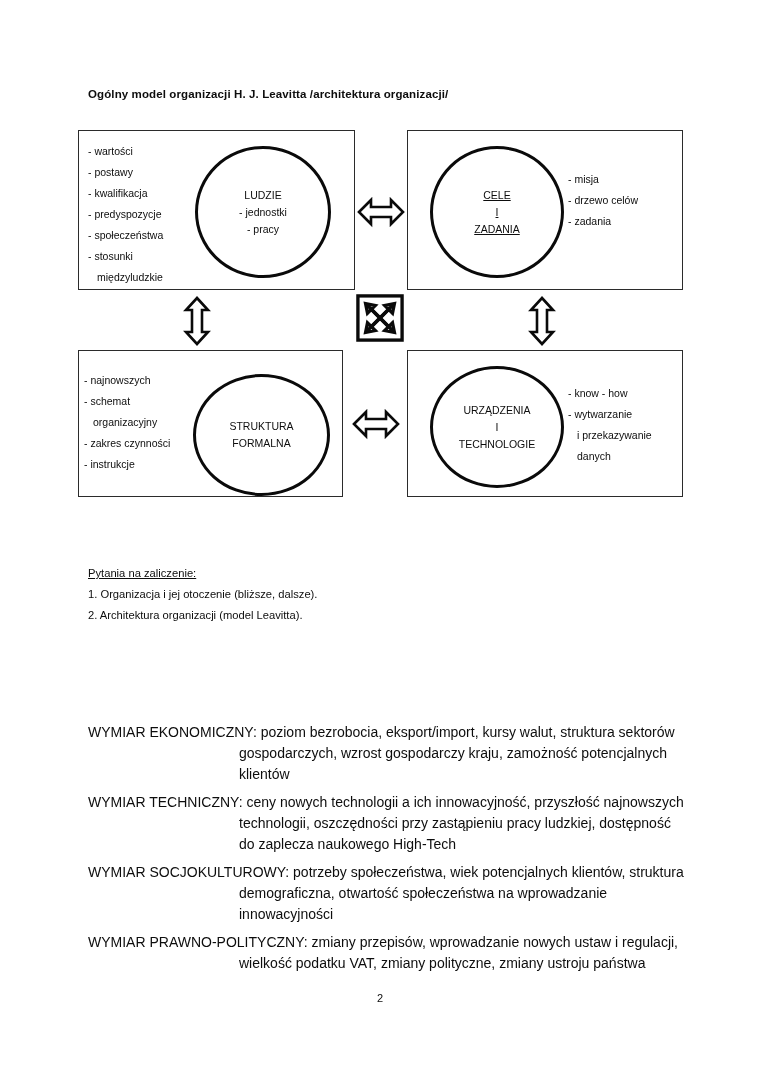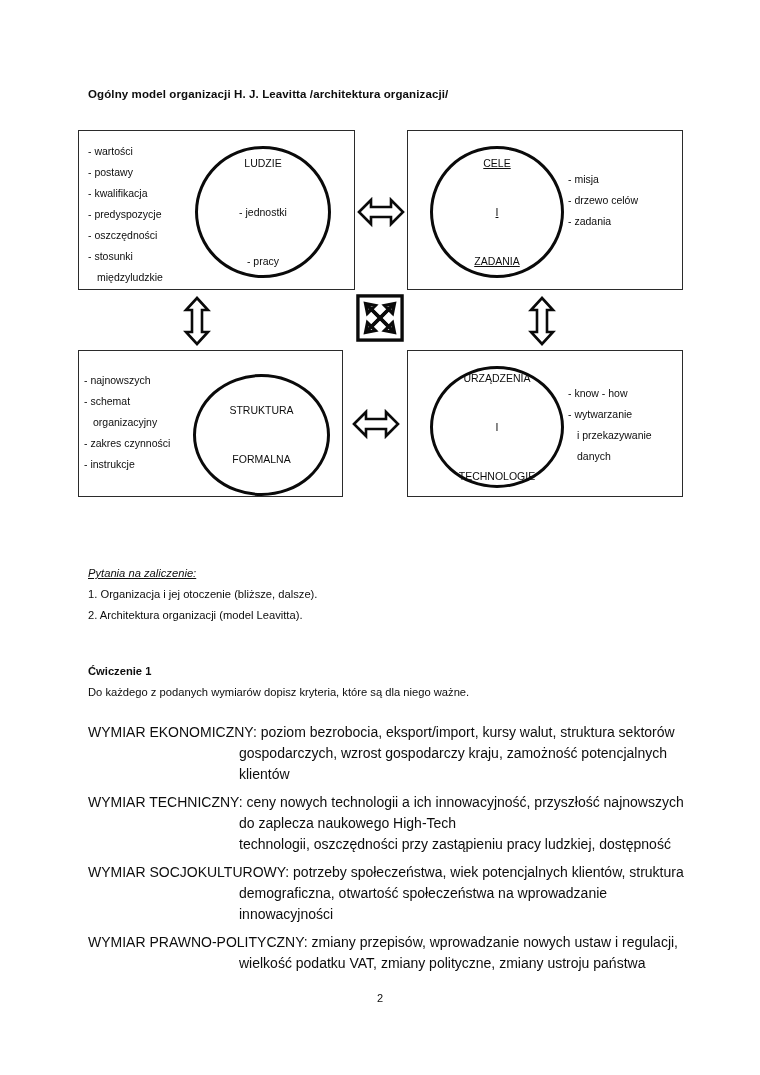--- a/index.html
+++ b/index.html
@@ -60,21 +60,20 @@
   .ellipse {
     position: absolute;
     box-sizing: border-box;
     border: 3px solid #0a0a0a;
     border-radius: 50%;
     background: transparent;
     display: flex;
     flex-direction: column;
     align-items: center;
     justify-content: center;
-    gap: 32px;
   }
   .ellipse .eline {
     font-size: 10.5px;
     line-height: 17px;
     text-align: center;
     white-space: nowrap;
   }
 
   .ell-tl { left: 195px; top: 146px; width: 136px; height: 132px; }
   .ell-tr { left: 430px; top: 146px; width: 134px; height: 132px; text-decoration: underline; }
@@ -109,21 +108,21 @@
   .arr-center { left: 356px; top: 294px; }
 
   
   .tblock {
     position: absolute;
     font-size: 11.2px;
     line-height: 21px;
   }
   .tblock .ln { display: block; white-space: nowrap; }
 
-  .underlined { text-decoration: underline; font-style: italic; }
+  .underlined { text-decoration: underline; }
   .bold { font-weight: bold; }
 
   .sec-pytania { left: 88px; top: 563px; }
   .sec-cwicz   { left: 88px; top: 661px; }
 
   .dim {
     position: absolute;
     font-size: 14px;
     line-height: 21px;
     left: 88px;
@@ -153,21 +152,21 @@
   <div class="doc-title">Ogólny model organizacji H. J. Leavitta /architektura organizacji/</div>
 
   <div class="diagram">
 
     <div class="qbox tl"></div>
     <div class="blist list-tl">
       <span class="bl-item">- wartości</span>
       <span class="bl-item">- postawy</span>
       <span class="bl-item">- kwalifikacja</span>
       <span class="bl-item">- predyspozycje</span>
-      <span class="bl-item">- oszczędności</span>
+      <span class="bl-item">- społeczeństwa</span>
       <span class="bl-item">- stosunki</span>
       <span class="bl-item cont">międzyludzkie</span>
     </div>
     <div class="ellipse ell-tl">
       <span class="eline">LUDZIE</span>
       <span class="eline">- jednostki</span>
       <span class="eline">- pracy</span>
     </div>
 
     <div class="qbox tr"></div>
@@ -248,35 +247,31 @@
     </div>
 
   </div>
 
   <div class="tblock sec-pytania">
     <span class="ln underlined">Pytania na zaliczenie:</span>
     <span class="ln">1. Organizacja i jej otoczenie (bliższe, dalsze).</span>
     <span class="ln">2. Architektura organizacji (model Leavitta).</span>
   </div>
 
-  <div class="tblock sec-cwicz">
-    <span class="ln bold">Ćwiczenie 1</span>
-    <span class="ln">Do każdego z podanych wymiarów dopisz kryteria, które są dla niego ważne.</span>
-  </div>
 
   <div class="dim dim-eko">
     <span class="ln">WYMIAR EKONOMICZNY: poziom bezrobocia, eksport/import, kursy walut, struktura sektorów</span>
     <span class="ln ind">gospodarczych, wzrost gospodarczy kraju, zamożność potencjalnych</span>
     <span class="ln ind">klientów</span>
   </div>
 
   <div class="dim dim-tech">
     <span class="ln">WYMIAR TECHNICZNY: ceny nowych technologii a ich innowacyjność, przyszłość najnowszych</span>
+    <span class="ln ind">technologii, oszczędności przy zastąpieniu pracy ludzkiej, dostępność</span>
     <span class="ln ind">do zaplecza naukowego High-Tech</span>
-    <span class="ln ind">technologii, oszczędności przy zastąpieniu pracy ludzkiej, dostępność</span>
   </div>
 
   <div class="dim dim-soc">
     <span class="ln">WYMIAR SOCJOKULTUROWY: potrzeby społeczeństwa, wiek potencjalnych klientów, struktura</span>
     <span class="ln ind">demograficzna, otwartość społeczeństwa na wprowadzanie</span>
     <span class="ln ind">innowacyjności</span>
   </div>
 
   <div class="dim dim-praw">
     <span class="ln">WYMIAR PRAWNO-POLITYCZNY: zmiany przepisów, wprowadzanie nowych ustaw i regulacji,</span>

